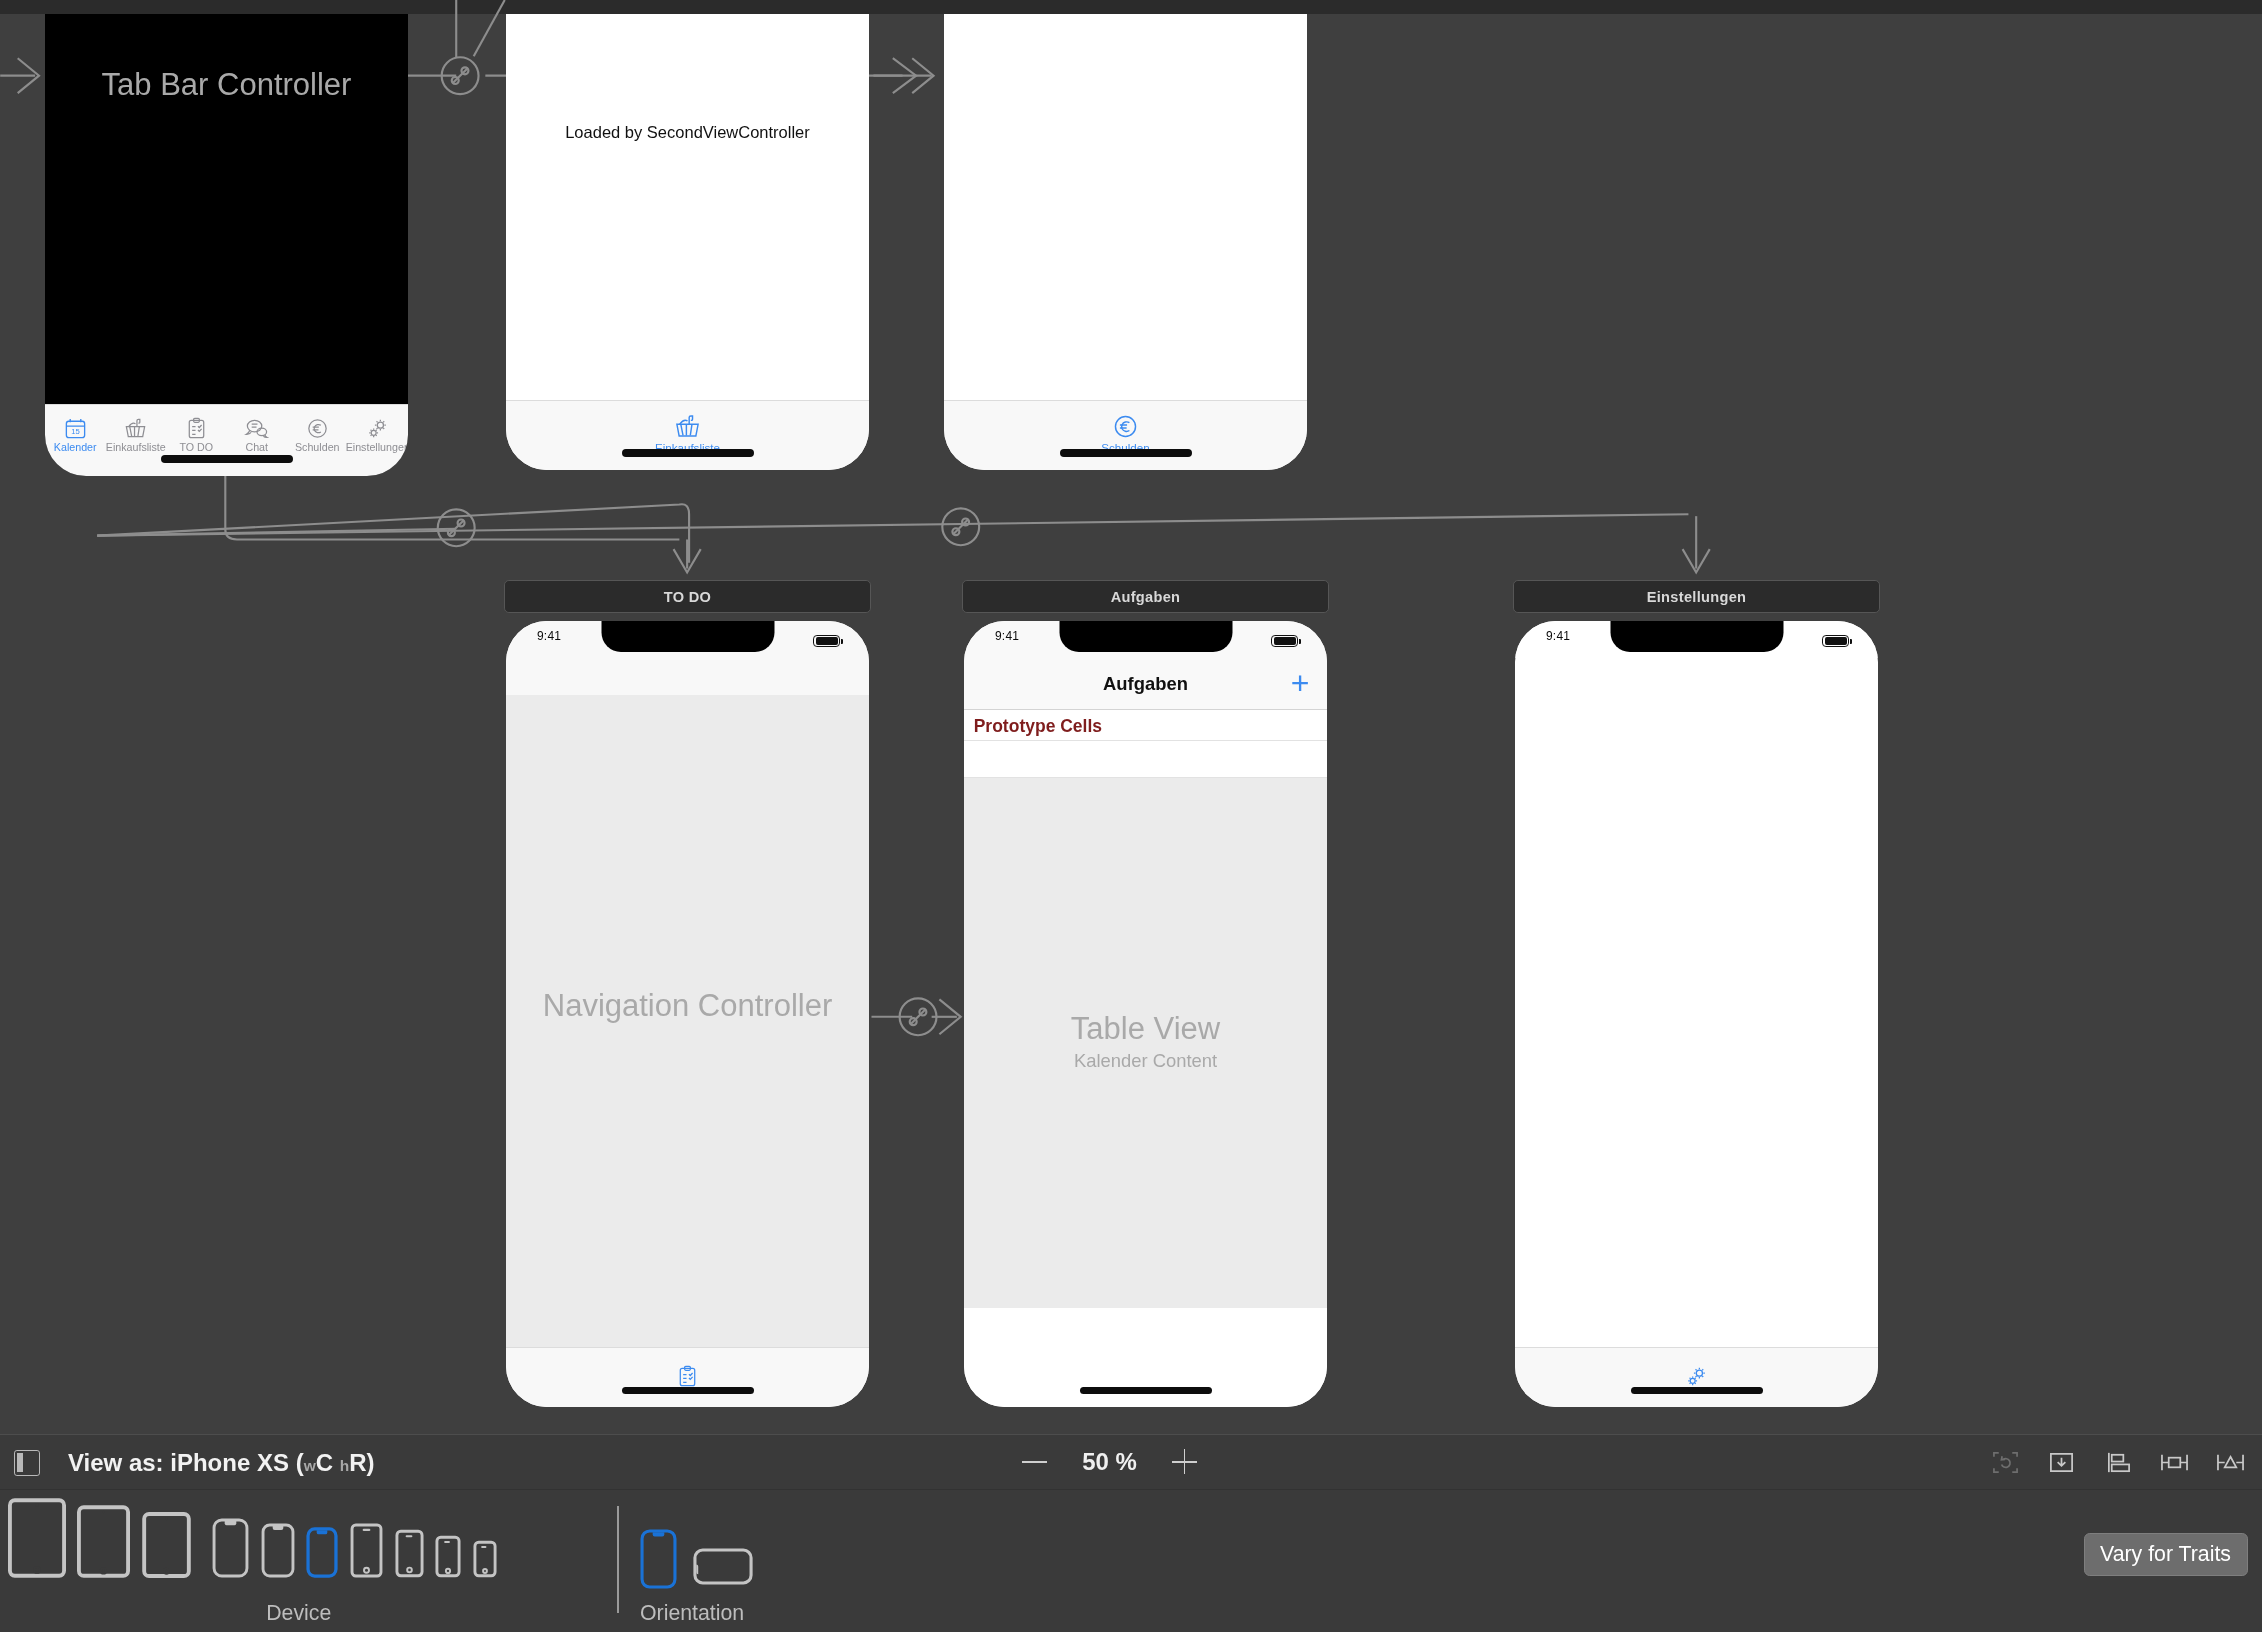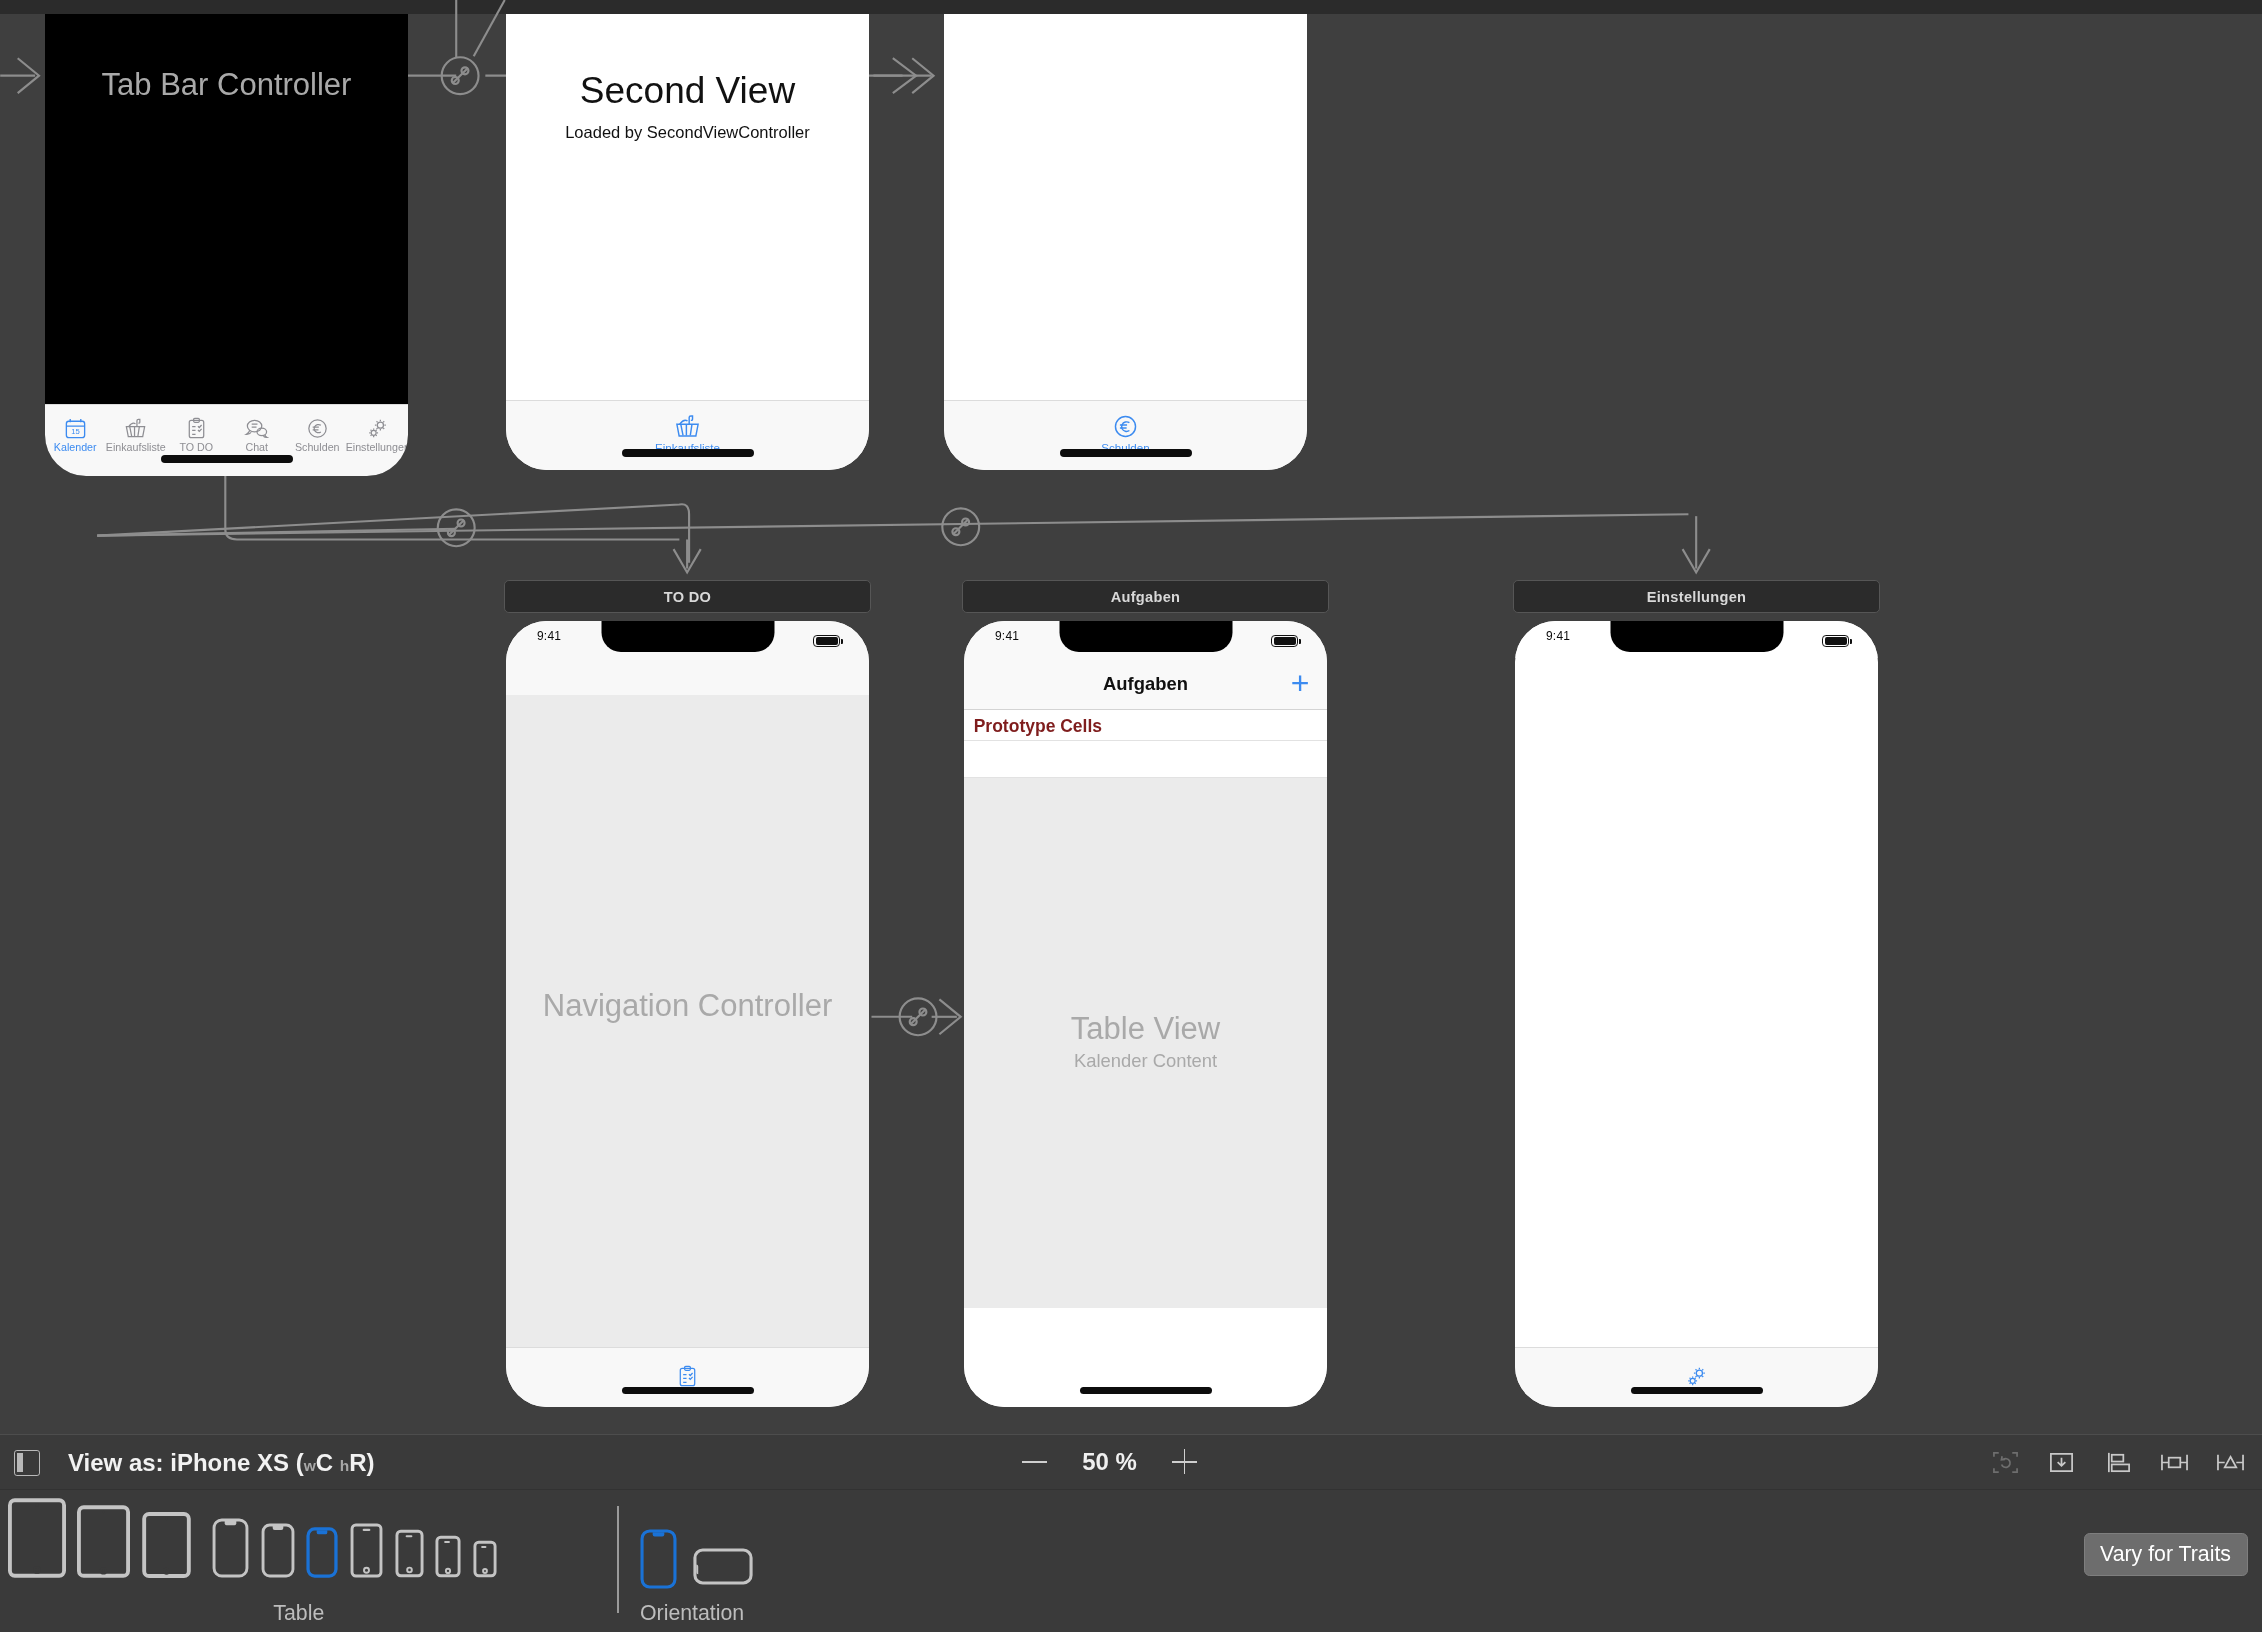--- a/index.html
+++ b/index.html
@@ -341,21 +341,20 @@
               <path d="M9 12.9 v1.3 M9 20.8 v1.3 M13.6 17.5 h-1.3 M5.7 17.5 h-1.3 M12.2 14.3 l-0.9 0.9 M6.7 19.8 l-0.9 0.9 M12.2 20.7 l-0.9 -0.9 M6.7 15.2 l-0.9 -0.9"></path>
             </svg>
           </span>
           <span class="tlabel">Einstellungen</span>
         </div>
       </div>
       <div class="homebar"></div>
     </div>
 
     <div class="phone sq-top" style="left:506px; top:13.6px; width:363px; height:456px;">
-      <div class="placeholder-title" style="top:56px; font-size:37px; color:#111; font-weight:normal;">Second View</div>
       <div class="placeholder-sub" style="top:109px; font-size:16.5px; color:#111;">Loaded by SecondViewController</div>
 
       <div class="tabbar single" style="height:70px;">
         <div class="tabitem active">
           <span>
             <svg width="29" height="29" viewBox="0 0 26 26" fill="none" stroke="currentColor" stroke-width="1.3">
               <path d="M3.5 11 H22.5 L20.5 21.5 H5.5 Z"></path>
               <path d="M7 11 L9 21 M12 11 V21 M17 11 L15.5 21"></path>
               <path d="M14.5 11 V5 a1.5 1.5 0 0 1 1.5 -1.5 h1.5 V6.5 a1 1 0 0 1 -1 1 h-0.5"></path>
               <path d="M6 11 q3.5 -5 7 -3"></path>
@@ -590,21 +589,21 @@
       </div>
 
       <div class="dv">
         <svg width="24" height="38" viewBox="0 0 25 39">
             <rect x="2" y="2" width="21" height="35" rx="4" fill="none" stroke="#c4c4c4" stroke-width="3"></rect>
             <rect x="8.5" y="6" width="5.5" height="2" rx="1" fill="#c4c4c4"></rect>
             <circle cx="12.5" cy="32" r="2" fill="none" stroke="#c4c4c4" stroke-width="2"></circle>
           </svg>
       </div>
     </div>
-    <div class="devlabel" style="left:7.8px; width:582px;">Table</div>
+    <div class="devlabel" style="left:7.8px; width:582px;">Device</div>
 
     <div class="divider" style="left:617px; top:15.5px; height:107px;"></div>
 
     <div class="orientgroup">
       <div>
         <svg width="37" height="60" viewBox="0 0 38 62">
             <rect x="2" y="2" width="34" height="58" rx="8" fill="none" stroke="#1a72d6" stroke-width="3.2"></rect>
             <path d="M13 3.4 h12 v2.4 a2 2 0 0 1 -2 2 h-8 a2 2 0 0 1 -2 -2 Z" fill="#1a72d6"></path>
           </svg>
       </div>

